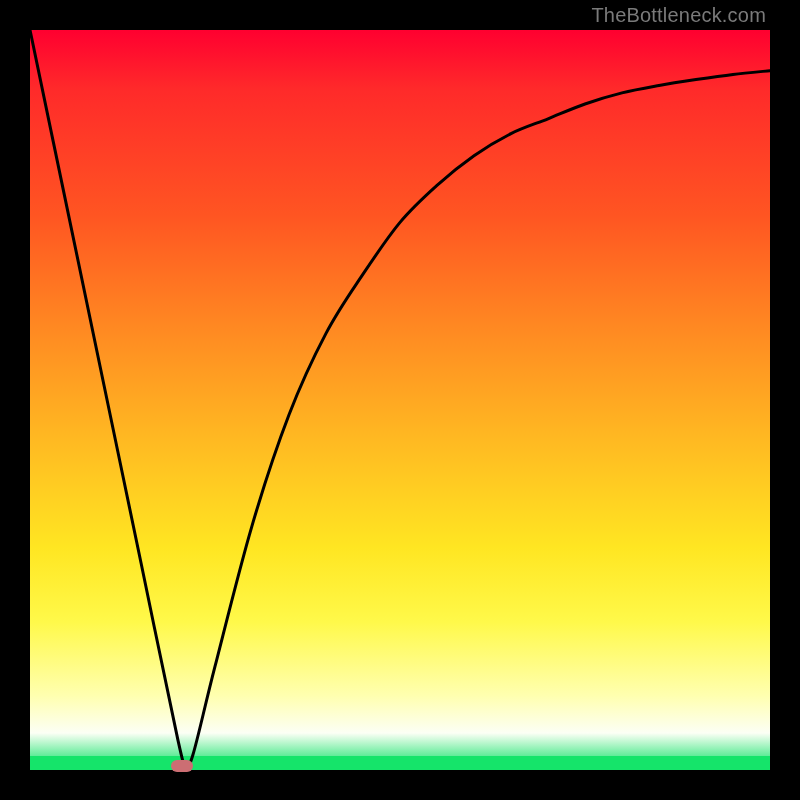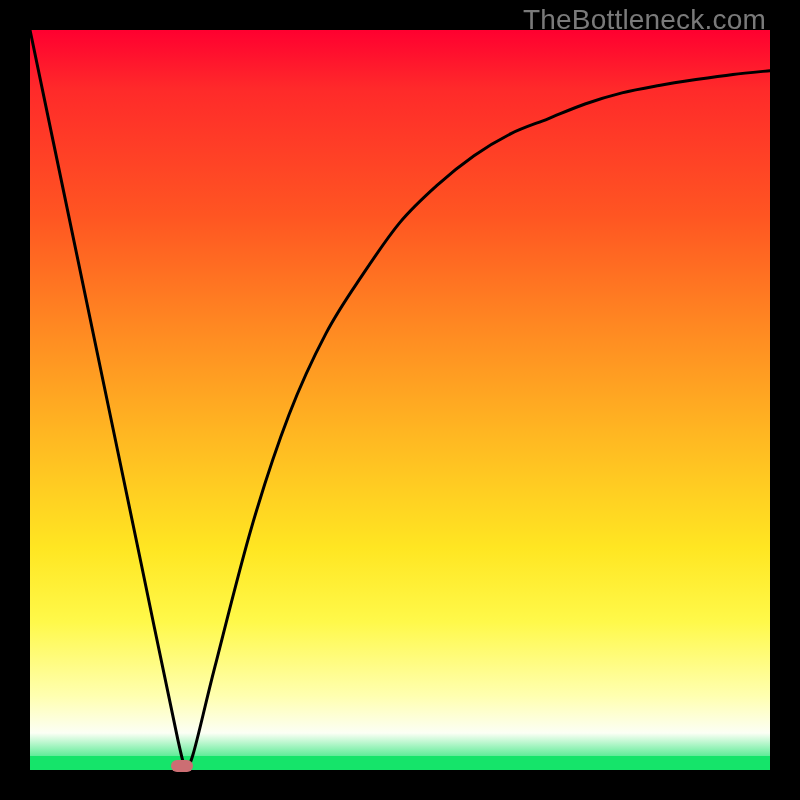--- a/index.html
+++ b/index.html
@@ -44,21 +44,21 @@
     bottom: 0;
     width: 100%;
     height: 14px;
     background: #15e46a;
   }
   .watermark {
     position: absolute;
     top: 4px;
     right: 34px;
     color: #7a7a7a;
-    font-size: 28px;
+    font-size: 20px;
     font-weight: 400;
     letter-spacing: 0.2px;
     user-select: none;
   }
   .curve {
     position: absolute;
     left: 0;
     top: 0;
     width: 740px;
     height: 740px;

